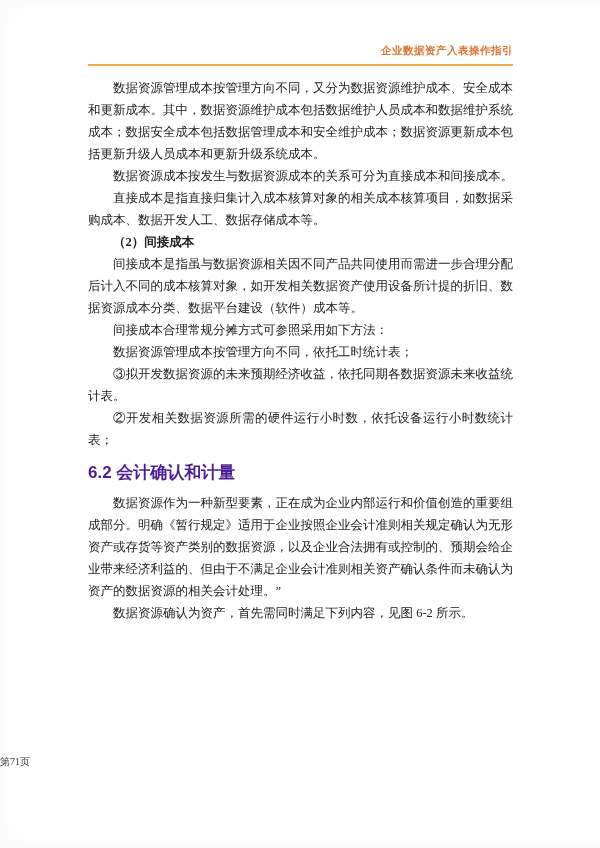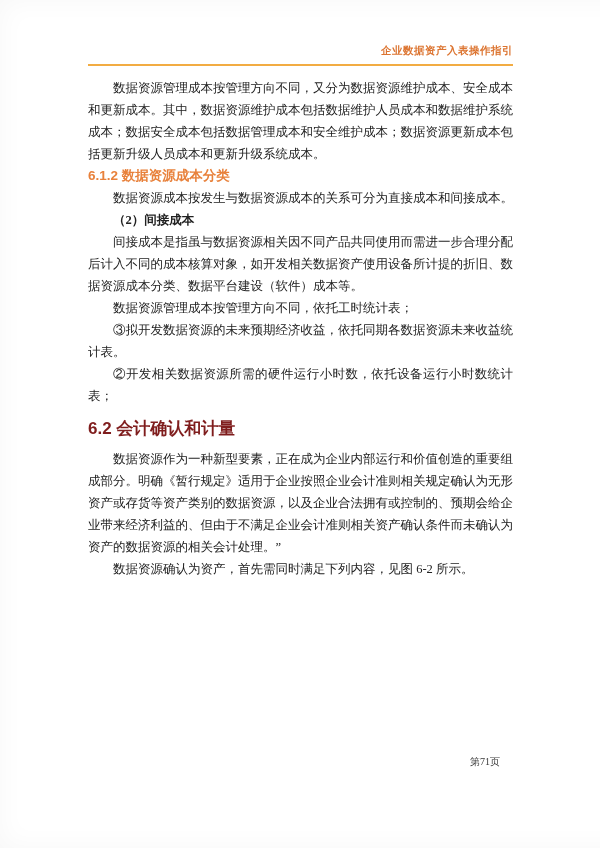--- a/index.html
+++ b/index.html
@@ -48,46 +48,47 @@
     font-size: 13.5px;
     font-weight: bold;
     color: #e8813b;
     line-height: 22px;
   }
   .chapter-heading {
     margin: 10px 0 7px 0;
     font-family: "Liberation Sans", "DejaVu Sans", sans-serif;
     font-size: 17px;
     font-weight: bold;
-    color: #7f1d1d;
+    color: #4c1d95;
     line-height: 24px;
   }
   
   .footer {
     position: absolute;
     left: 0; top: 755px; width: 500px;
-    text-align: right;
+    text-align: left;
     font-size: 10px;
     color: #3a3a3a;
   }
 </style>
 </head>
 <body>
 
 <div class="page">
 
   <div class="hdr-title">企业数据资产入表操作指引</div>
   <div class="hdr-rule"></div>
 
   <div class="content">
     <p class="para">数据资源管理成本按管理方向不同，又分为数据资源维护成本、安全成本和更新成本。其中，数据资源维护成本包括数据维护人员成本和数据维护系统成本；数据安全成本包括数据管理成本和安全维护成本；数据资源更新成本包括更新升级人员成本和更新升级系统成本。</p>
-    <h3 class="section-heading">6.1.2 数据资源成本分类</h3>
     <p class="para">数据资源成本按发生与数据资源成本的关系可分为直接成本和间接成本。</p>
+    <p class="para">直接成本是指直接归集计入成本核算对象的相关成本核算项目，如数据采购成本、数据开发人工、数据存储成本等。</p>
     <p class="sub-heading">（2）间接成本</p>
     <p class="para">间接成本是指虽与数据资源相关因不同产品共同使用而需进一步合理分配后计入不同的成本核算对象，如开发相关数据资产使用设备所计提的折旧、数据资源成本分类、数据平台建设（软件）成本等。</p>
+    <p class="para">间接成本合理常规分摊方式可参照采用如下方法：</p>
     <p class="para">数据资源管理成本按管理方向不同，依托工时统计表；</p>
     <p class="para">③拟开发数据资源的未来预期经济收益，依托同期各数据资源未来收益统计表。</p>
     <p class="para">②开发相关数据资源所需的硬件运行小时数，依托设备运行小时数统计表；</p>
     <h2 class="chapter-heading">6.2 会计确认和计量</h2>
     <p class="para">数据资源作为一种新型要素，正在成为企业内部运行和价值创造的重要组成部分。明确《暂行规定》适用于企业按照企业会计准则相关规定确认为无形资产或存货等资产类别的数据资源，以及企业合法拥有或控制的、预期会给企业带来经济利益的、但由于不满足企业会计准则相关资产确认条件而未确认为资产的数据资源的相关会计处理。”</p>
     <p class="para">数据资源确认为资产，首先需同时满足下列内容，见图 6-2 所示。</p>
   </div>
 
   <div class="footer">
     <span>第71页</span>

